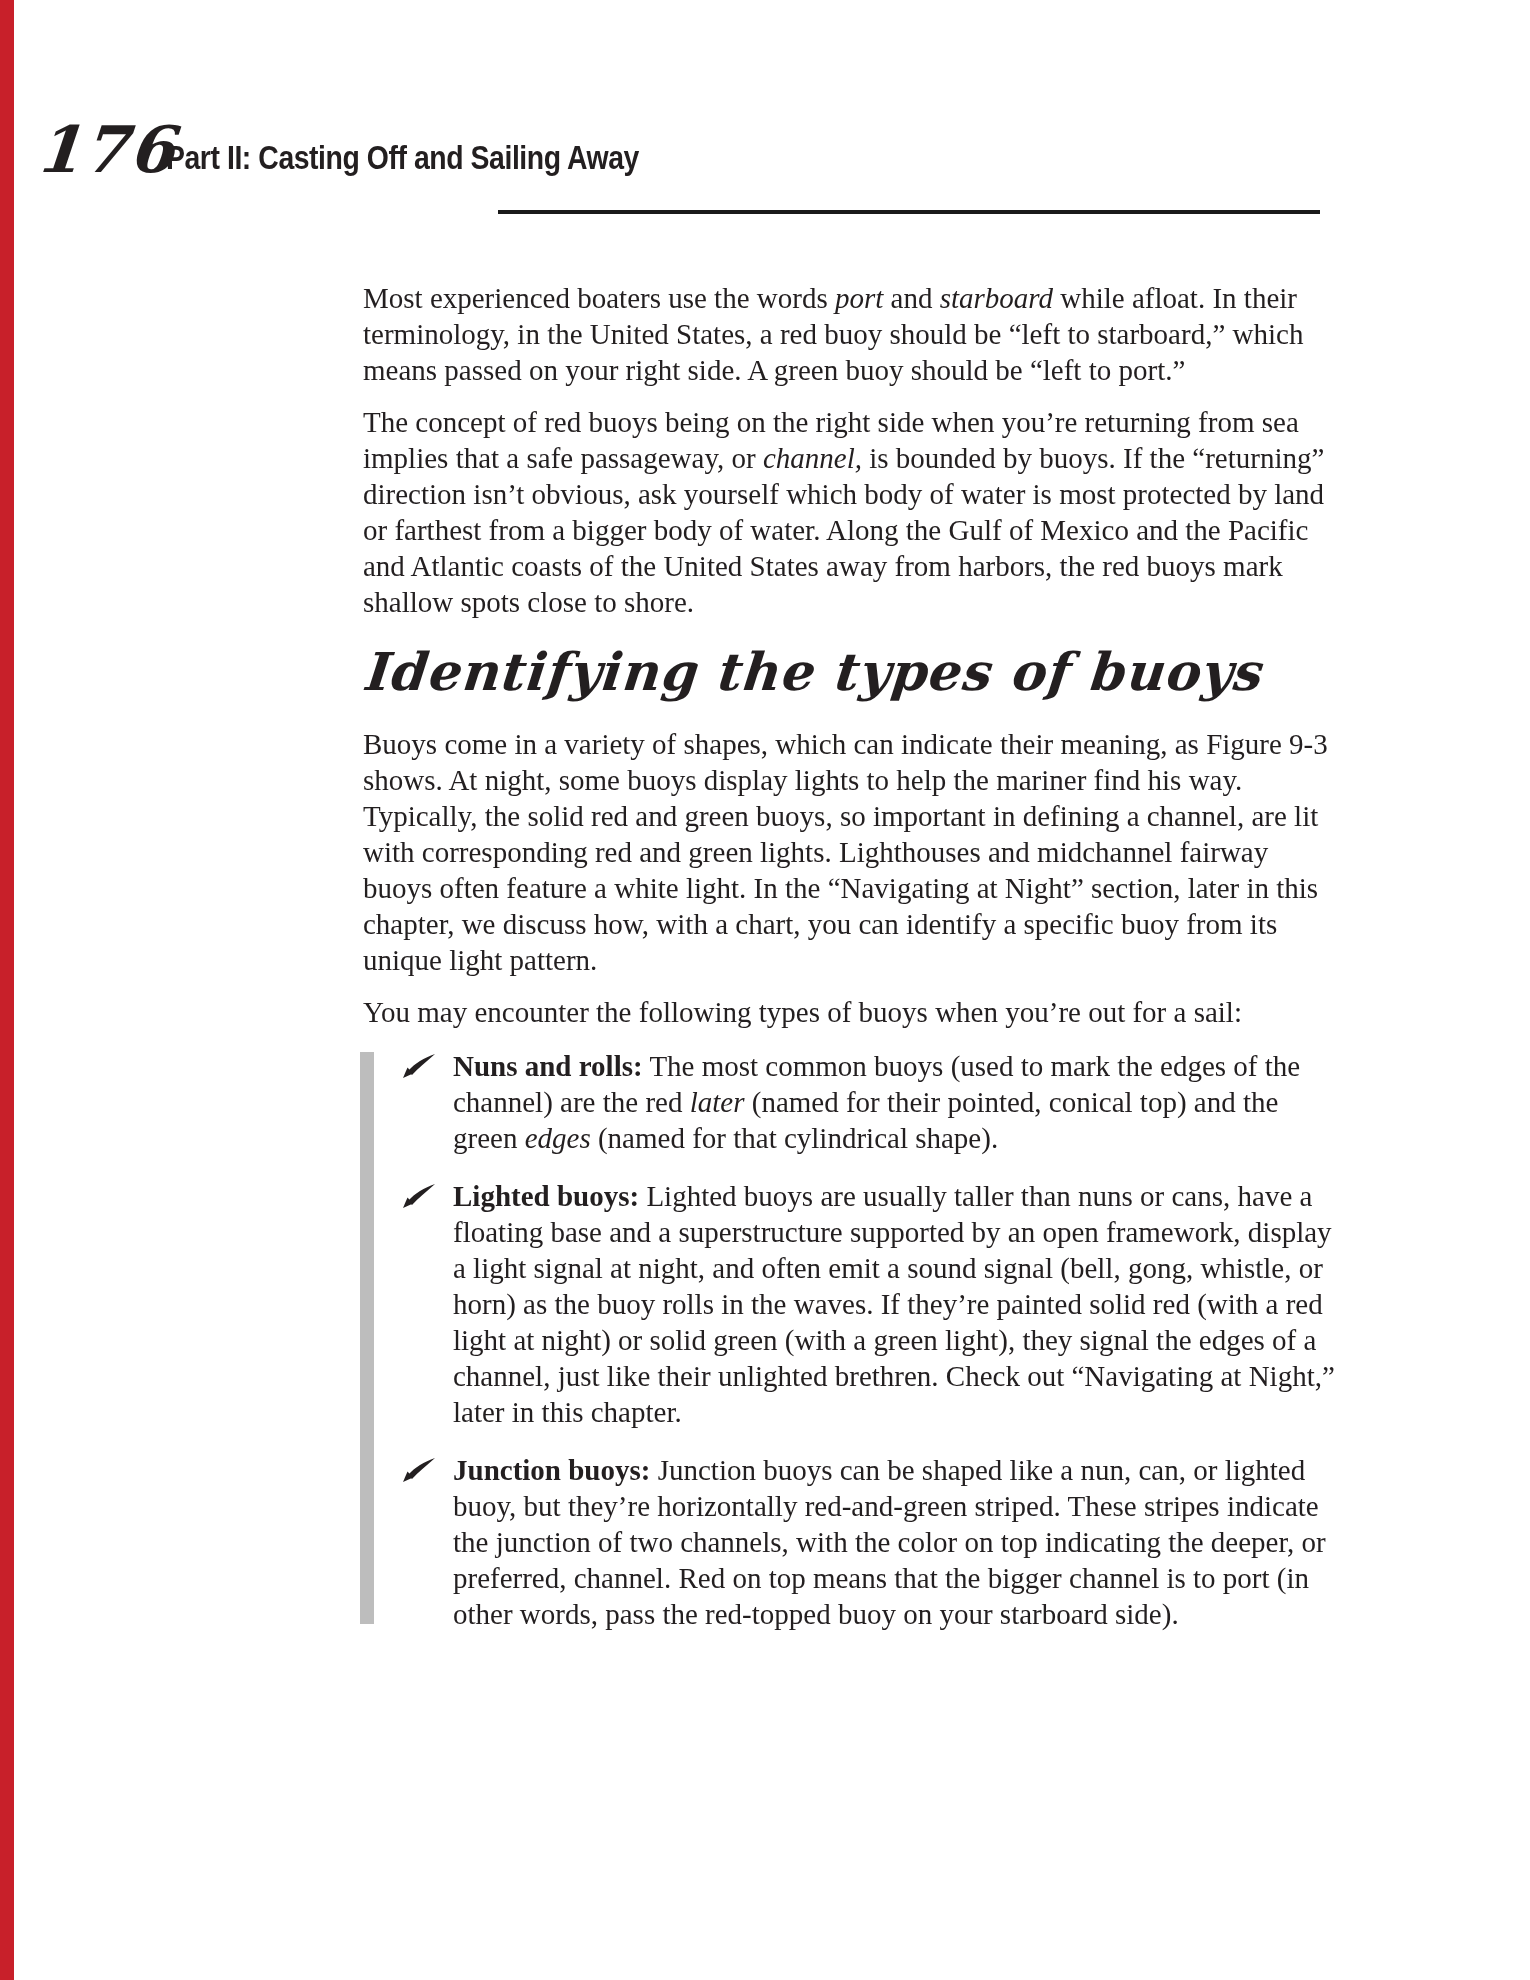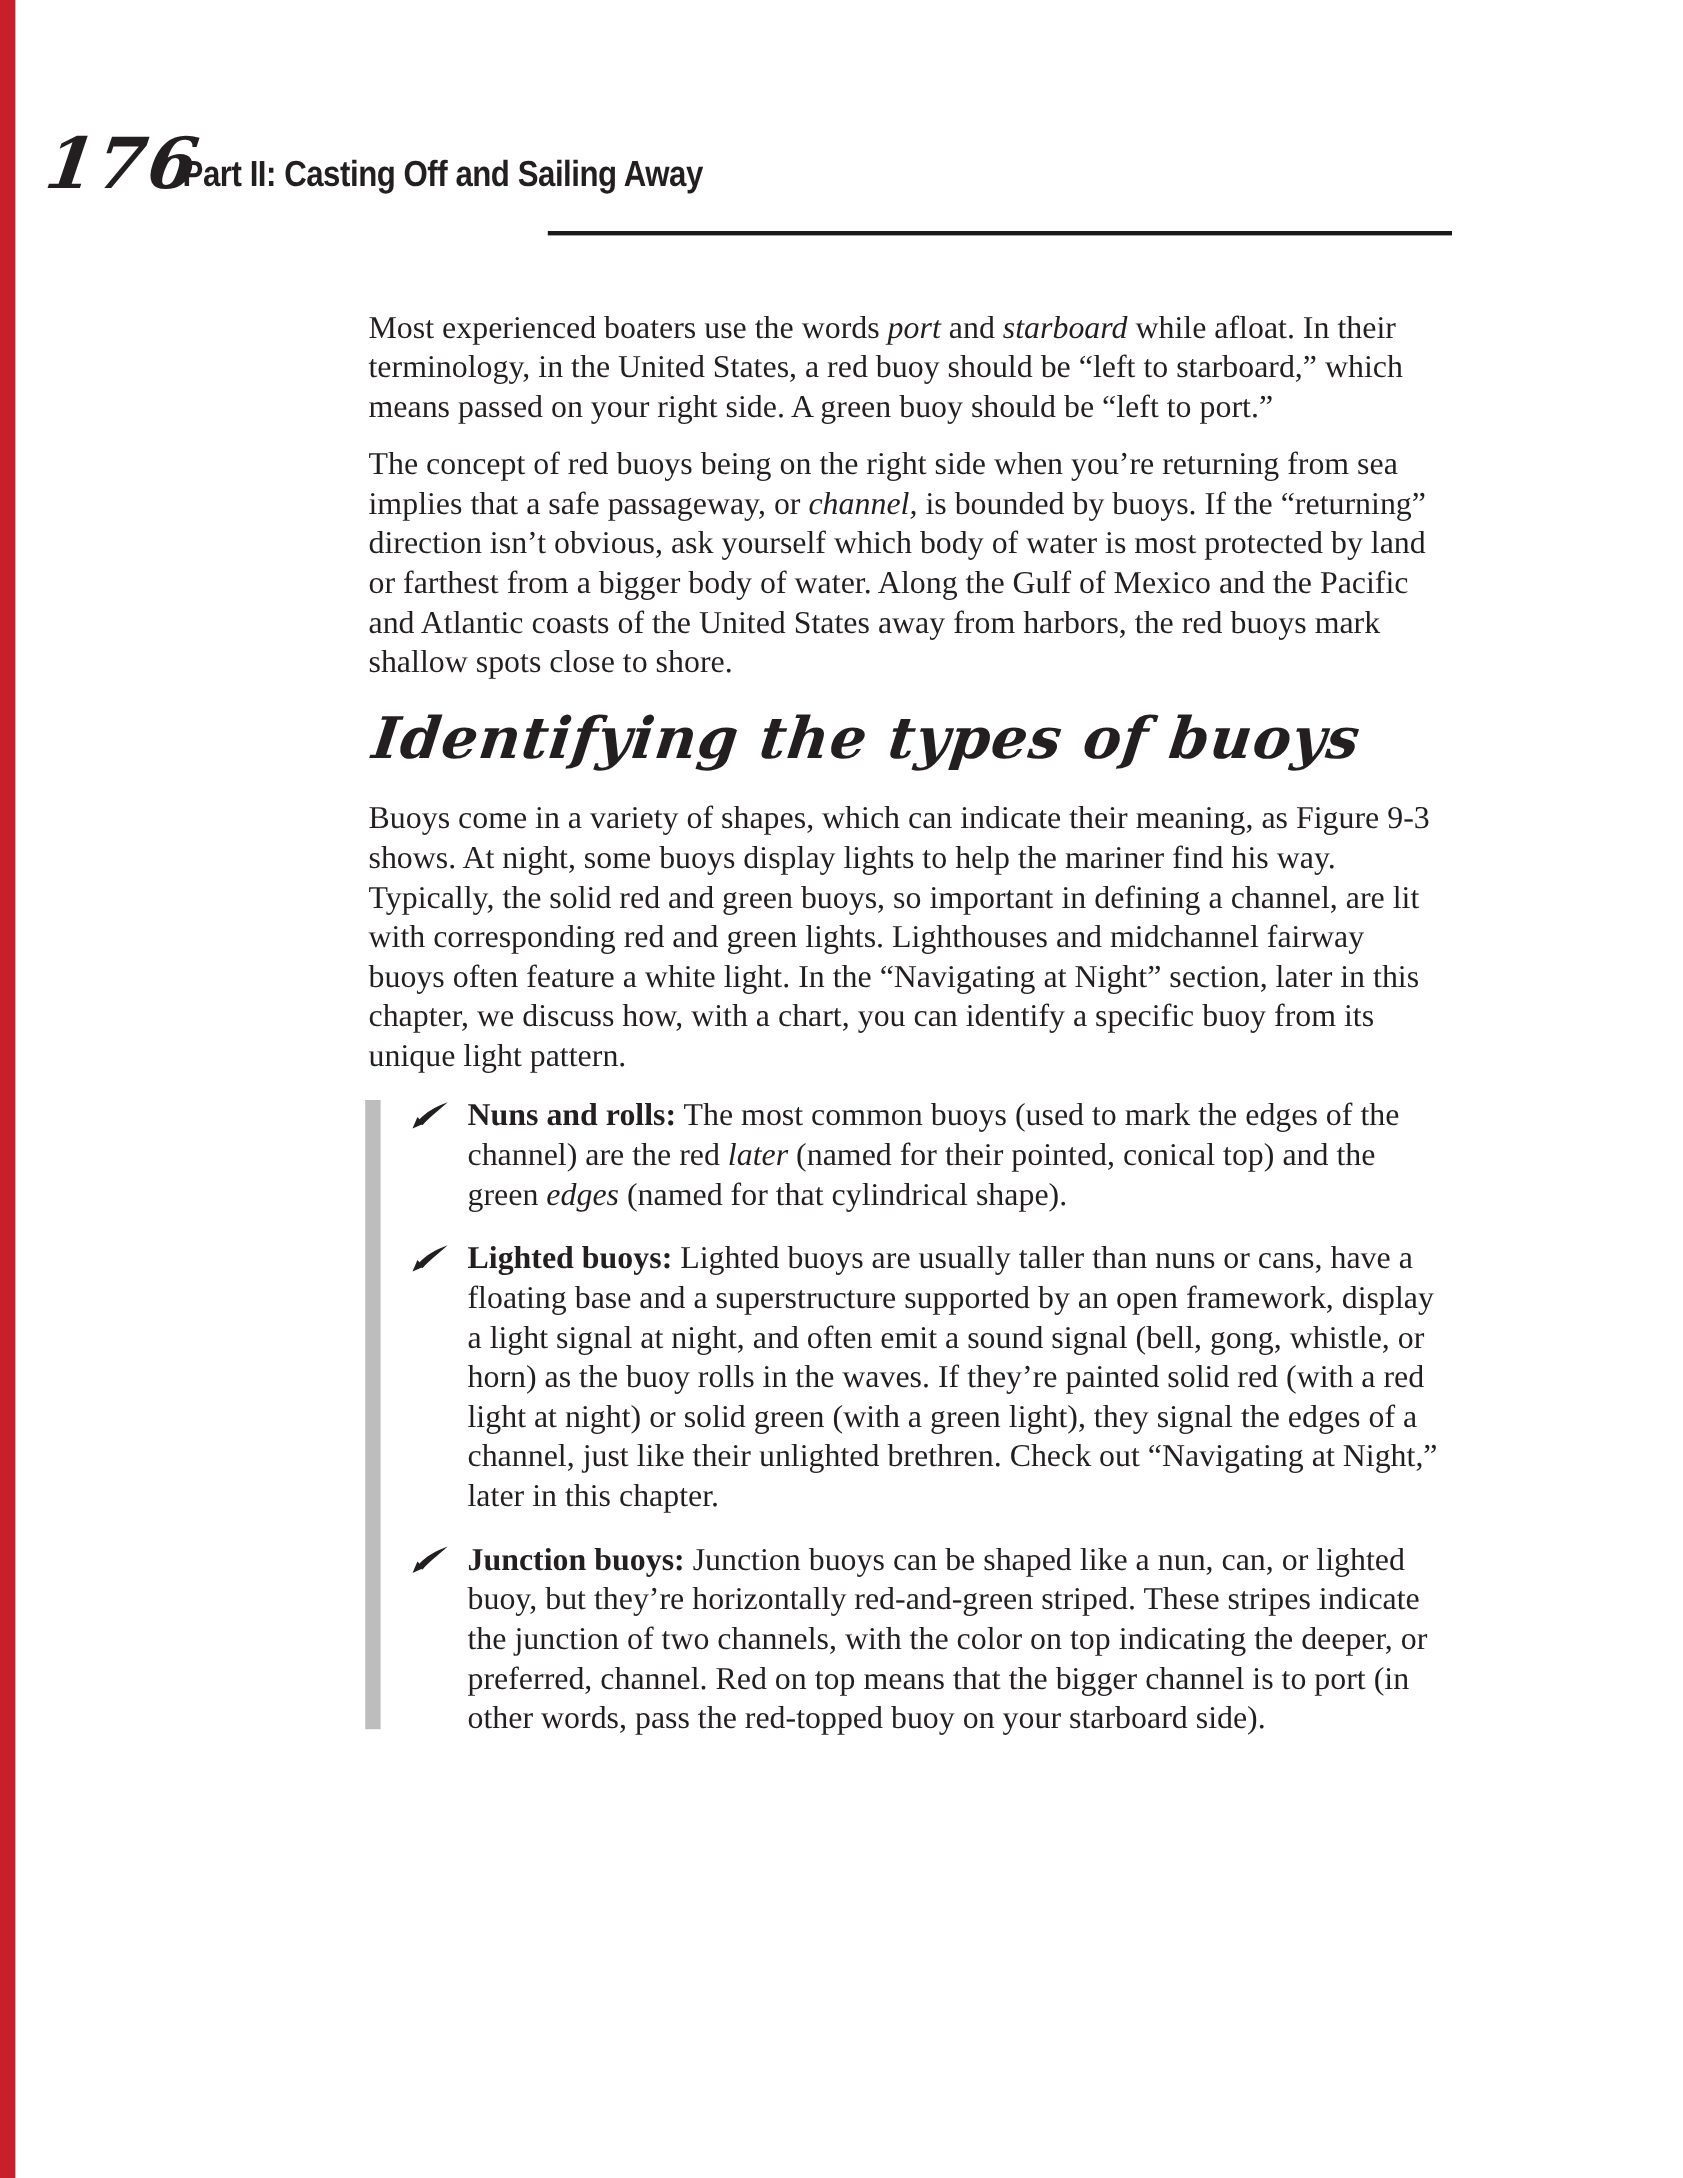--- a/index.html
+++ b/index.html
@@ -38,21 +38,21 @@
     transform:scaleX(0.86);
     transform-origin:left center;
     white-space:nowrap;
   }
   .head-rule{
     position:absolute;left:498px;top:210px;
     width:822px;height:4px;
     background:var(--rule);
   }
   .body-col{
-    position:absolute;left:335px;top:280px;width:978px;
+    position:absolute;left:363px;top:280px;width:978px;
   }
   .body-col p{
     font-size:29px;line-height:36px;
     margin-bottom:16px;
     text-align:left;
   }
   .section-heading-wrap{
     margin-top:20px;margin-bottom:22px;
   }
   .section-heading{
@@ -100,20 +100,21 @@
 
 <div class="body-col">
   <p><span>Most experienced boaters use the words </span><span class="i">port</span><span> and </span><span class="i">starboard</span><span> while afloat. In their terminology, in the United States, a red buoy should be “left to starboard,” which means passed on your right side. A green buoy should be “left to port.”</span></p>
   <p><span>The concept of red buoys being on the right side when you’re returning from sea implies that a safe passageway, or </span><span class="i">channel,</span><span> is bounded by buoys. If the “returning” direction isn’t obvious, ask yourself which body of water is most protected by land or farthest from a bigger body of water. Along the Gulf of Mexico and the Pacific and Atlantic coasts of the United States away from harbors, the red buoys mark shallow spots close to shore.</span></p>
 
   <div class="section-heading-wrap">
     <span class="section-heading">Identifying the types of buoys</span>
   </div>
 
   <p><span>Buoys come in a variety of shapes, which can indicate their meaning, as Figure 9-3 shows. At night, some buoys display lights to help the mariner find his way. Typically, the solid red and green buoys, so important in defining a channel, are lit with corresponding red and green lights. Lighthouses and midchannel fairway buoys often feature a white light. In the “Navigating at Night” section, later in this chapter, we discuss how, with a chart, you can identify a specific buoy from its unique light pattern.</span></p>
+  <p><span>You may encounter the following types of buoys when you’re out for a sail:</span></p>
 
   <ul class="bullet-list">
     <div class="list-accent-bar"></div>
 
     <li>
       <svg class="check-arrow" viewBox="0 0 36 28" aria-hidden="true">
         <path d="M2 25 L12 20.5 L6.5 14.5 Z"></path>
         <path d="M7 18 C 14 10, 23 5, 34 1 C 25 9, 17 15, 11 22 Z"></path>
       </svg>
       <span><span class="b">Nuns and rolls:</span><span> The most common buoys (used to mark the edges of the channel) are the red </span><span class="i">later</span><span> (named for their pointed, conical top) and the green </span><span class="i">edges</span><span> (named for that cylindrical shape).</span></span>

